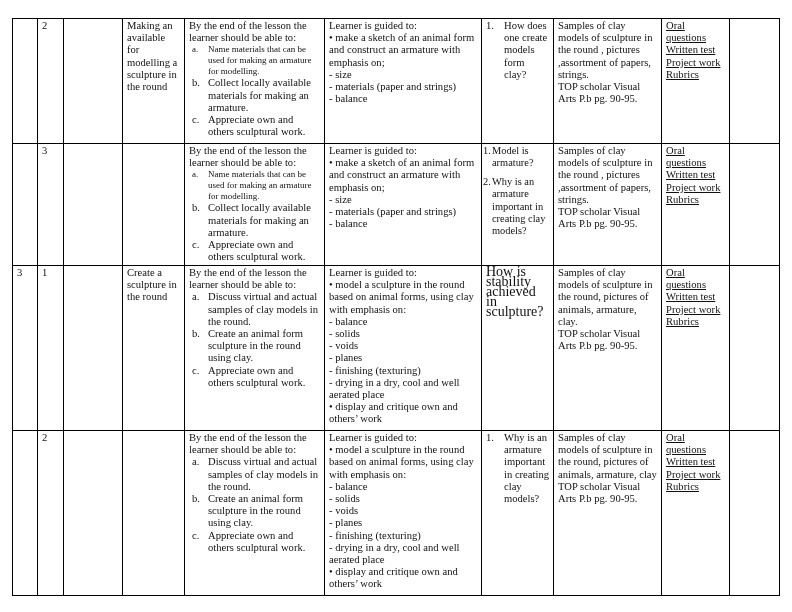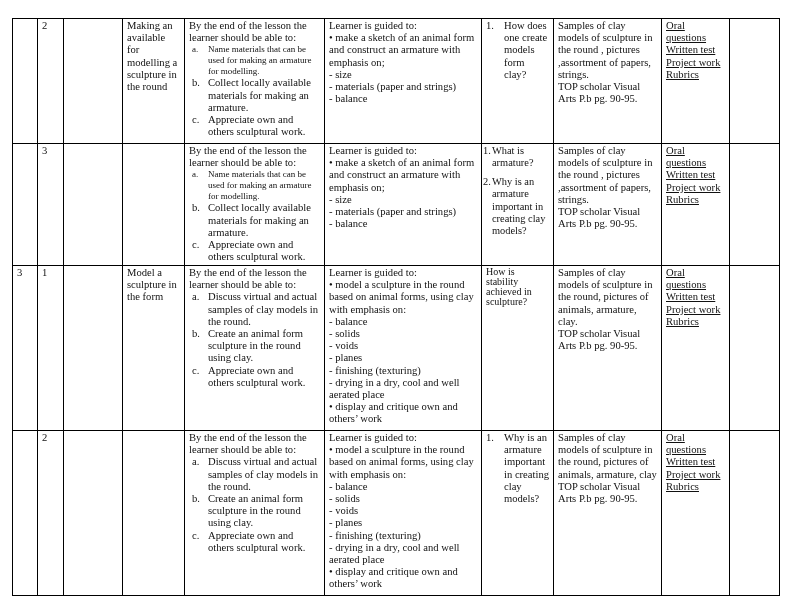--- a/index.html
+++ b/index.html
@@ -14,21 +14,21 @@
   tr.r1 { height:125px; } tr.r2 { height:122px; } tr.r3 { height:165px; } tr.r4 { height:165px; }
   .num { font-size:10.6px; }
   ol.alpha { margin:0; padding:0; list-style:none; }
   ol.alpha li { position:relative; padding-left:19px; }
   ol.alpha li .mk { position:absolute; left:3px; top:0; }
   .lines div { white-space:normal; }
   .q { font-size:9.6px; line-height:11.6px; }
   .q .qi { position:relative; padding-left:18px; }
   .q .qi .mk { position:absolute; left:0; }
   .q.tight .qi { padding-left:9px; }
-  .q.tiny { font-size:10px; line-height:10px; }
+  .q.tiny { font-size:14px; line-height:10px; }
   .res b { font-weight:normal; }
   .assess { font-size:9.4px; line-height:11px;text-decoration:underline; }
   .gap { height:6px; }
 </style>
 </head>
 <body>
 
 <table class="scheme">
   <colgroup>
     <col class="c1">
@@ -94,42 +94,42 @@
         </ol>
       </td>
       <td class="lines">
         <div>Learner is guided to:</div>
         <div>• make a sketch of an animal form and construct an armature with emphasis on;</div>
         <div>- size</div>
         <div>- materials (paper and strings)</div>
         <div>- balance</div>
       </td>
       <td class="q tight" style="font-size:10.4px;line-height:12.4px;padding-left:1px;">
-        <div class="qi"><span class="mk">1.</span><span>What is armature?</span></div>
+        <div class="qi"><span class="mk">1.</span><span>Model is armature?</span></div>
         <div class="gap"></div>
         <div class="qi"><span class="mk">2.</span><span>Why is an armature important in creating clay models?</span></div>
       </td>
       <td class="res">
         <span>Samples of clay models of sculpture in the round , pictures ,assortment of papers, strings.</span><br>
         <b>TOP scholar Visual Arts P.b pg. 90-95</b><span>.</span>
       </td>
       <td class="assess">
         <div>Oral questions</div>
         <div>Written test</div>
         <div>Project work</div>
         <div>Rubrics</div>
       </td>
       <td></td>
     </tr>
 
     <tr class="r3">
       <td class="num">3</td>
       <td class="num">1</td>
       <td></td>
-      <td>Model a sculpture in the form</td>
+      <td>Create a sculpture in the round</td>
       <td>
         <div>By the end of the lesson the learner should be able to:</div>
         <ol class="alpha">
           <li><span class="mk">a.</span><span>Discuss virtual and actual samples of clay models in the round.</span></li>
           <li><span class="mk">b.</span><span>Create an animal form sculpture in the round using clay.</span></li>
           <li><span class="mk">c.</span><span>Appreciate own and others sculptural work.</span></li>
         </ol>
       </td>
       <td class="lines">
         <div>Learner is guided to:</div>

